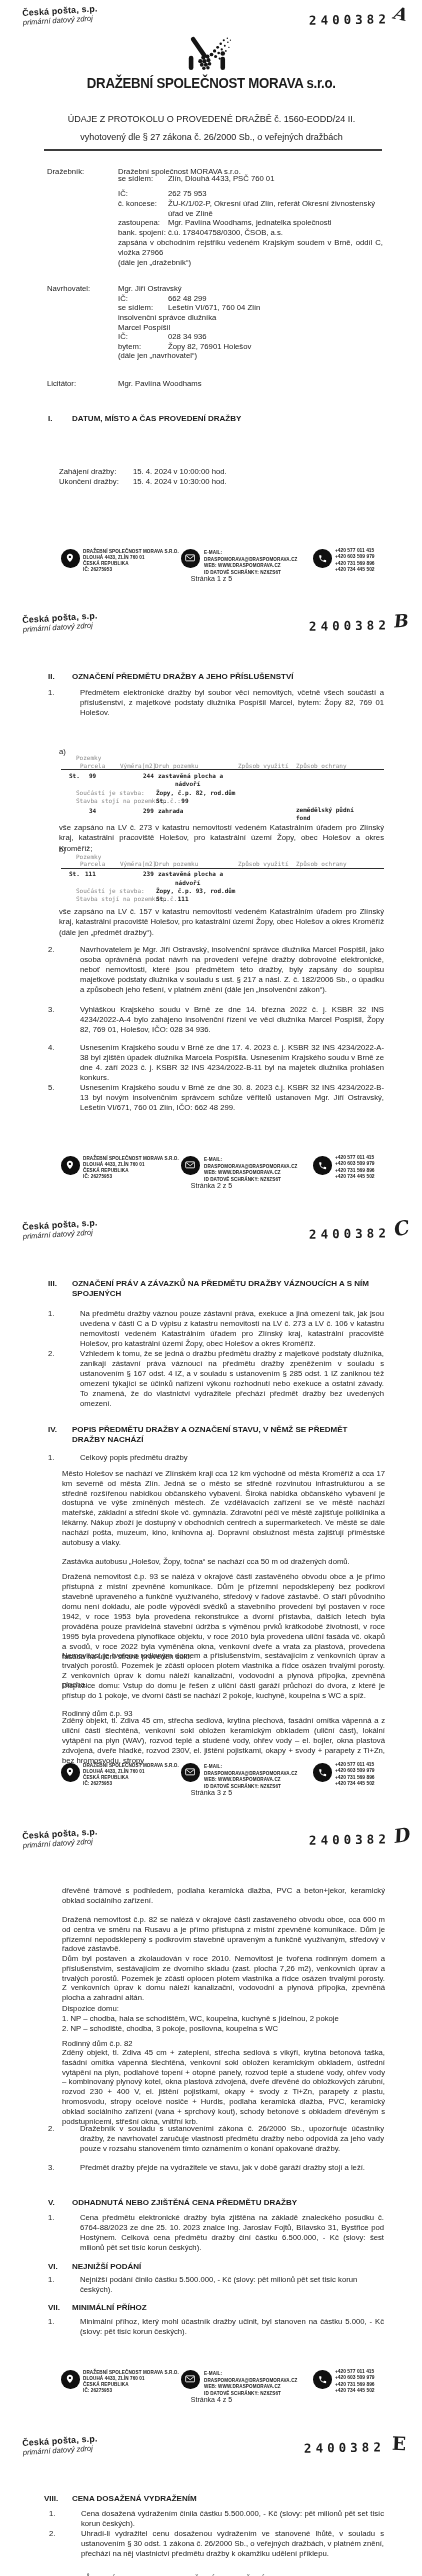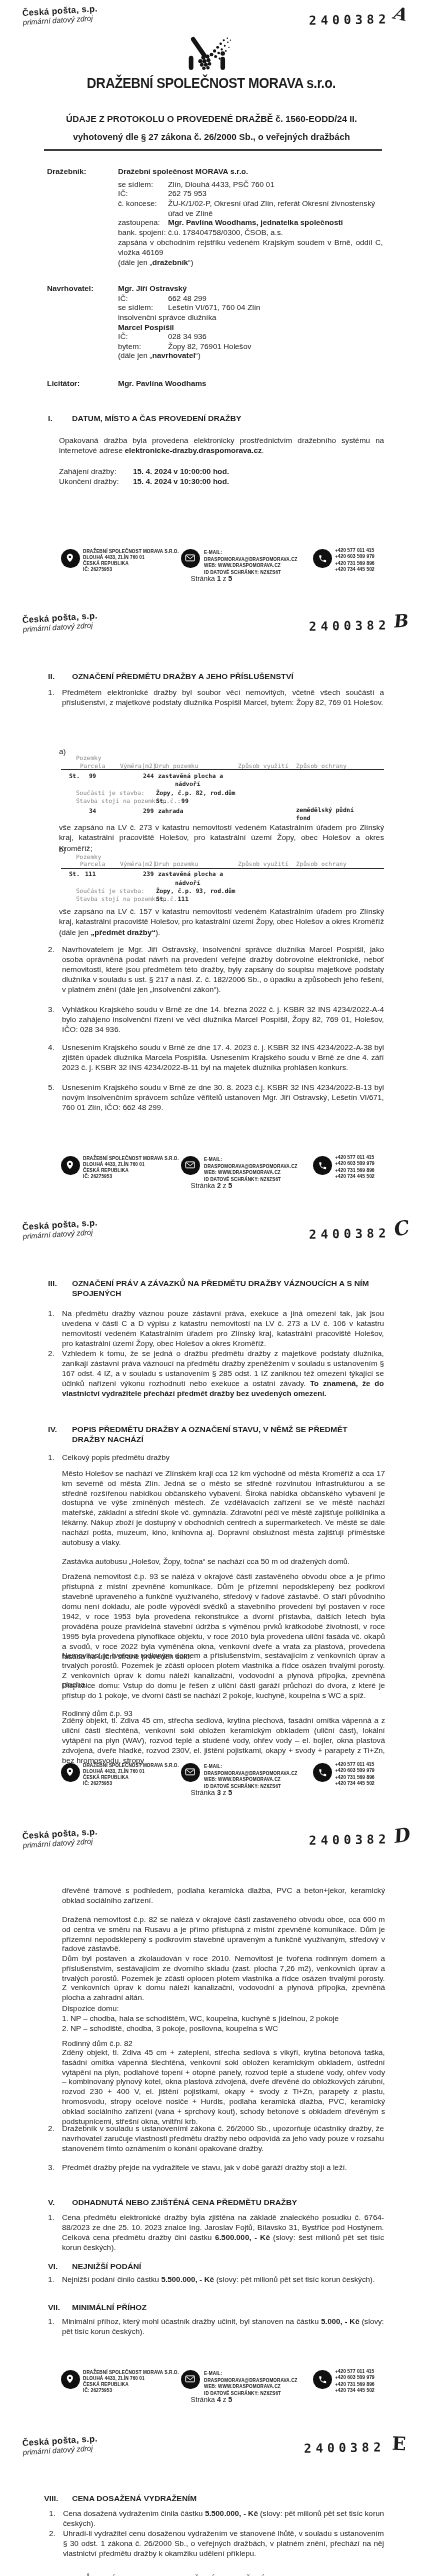--- a/index.html
+++ b/index.html
@@ -1,36 +1,36 @@
 <!DOCTYPE html>
 <html style="font-size:8.2px"><head>
 <meta charset="utf-8">
 <style>
   html,body{margin:0;padding:0;background:#fff}
   body{width:423px}
   .page{position:relative;width:423px;height:607px;background:#fff;overflow:hidden;
         font-family:"Liberation Sans","DejaVu Sans",sans-serif;color:#1d1d1d}
   .abs{position:absolute}
-  .b{font-weight:bold}
+  .b{font-weight:normal}
   .j{text-align:justify}
   .fs15{font-size:7.7px;line-height:10.3px}
   .lh19{line-height:9.8px}
   .lh195{line-height:10px}
   .stamp{transform:rotate(-3.5deg);transform-origin:left top;white-space:nowrap}
   .stamp-l1{font-size:8.8px;font-weight:bold;letter-spacing:0.2px}
   .stamp-l2{font-size:7.5px;font-style:italic}
   .regnum{font-family:"DejaVu Sans Mono","Liberation Mono",monospace;font-size:12.4px;
           font-weight:bold;letter-spacing:4.1px;transform:rotate(-1deg);white-space:nowrap}
   .regletter{font-family:"DejaVu Serif","Liberation Serif",serif;font-style:italic;
              font-weight:bold;font-size:17.5px}
   .sec{display:flex;font-weight:bold;font-size:8px;line-height:10.3px}
   .sec-n{min-width:24px;flex:none}
   .itm{font-size:7.7px;line-height:10px}
   .itm-n{position:absolute;left:0;top:0}
-  .itm-t{margin-left:14px}
+  .itm-t{margin-left:32px}
   .lbl{display:inline-block;width:50px}
   .mono{font-family:"DejaVu Sans Mono","Liberation Mono",monospace;font-size:6px;
         line-height:7.7px;white-space:pre}
   .mono-f{color:#8a8a8a}
   .mono-b{font-weight:bold;color:#222}
   .rule{background:#3d3d3d;height:1.5px}
   .trule{background:#2e2e2e;height:1px}
   .center{left:0;width:423px;text-align:center}
   .ficon{width:18.5px;height:18.5px;border-radius:50%;background:#101010;display:flex;
          align-items:center;justify-content:center;color:#fff}
@@ -87,37 +87,37 @@
 
   <div class="abs center" style="top:75px">
     <span style="display:inline-block;font-size:14.4px;font-weight:bold;letter-spacing:-0.3px;transform:scaleX(.92)">DRAŽEBNÍ SPOLEČNOST MORAVA s.r.o.</span>
   </div>
   <div class="abs center b" style="top:114px;font-size:9px">ÚDAJE Z PROTOKOLU O PROVEDENÉ DRAŽBĚ č. 1560-EODD/24 II.</div>
   <div class="abs center b" style="top:132px;font-size:9px">vyhotovený dle § 27 zákona č. 26/2000 Sb., o veřejných dražbách</div>
   <div class="abs rule" style="left:44px;top:149px;width:338px"></div>
 
   <div class="abs fs15 b" style="left:47px;top:167px">Dražebník:</div>
   <div class="abs fs15 b" style="left:118px;top:167px">Dražební společnost MORAVA s.r.o.</div>
-  <div class="abs fs15" style="left:118px;top:180px">
+  <div class="abs fs15" style="left:118px;top:174px">
     <span class="lbl">se sídlem:</span><span>Zlín, Dlouhá 4433, PSČ 760 01</span>
   </div>
   <div class="abs fs15" style="left:118px;top:189px">
     <span class="lbl">IČ:</span><span>262 75 953</span>
   </div>
   <div class="abs fs15" style="left:118px;top:199px;display:flex">
     <span style="width:50px;flex:none">č. koncese:</span>
     <div style="width:216px">ŽU-K/1/02-P, Okresní úřad Zlín, referát Okresní živnostenský úřad ve Zlíně</div>
   </div>
   <div class="abs fs15" style="left:118px;top:218px">
     <span class="lbl">zastoupena:</span><span class="b">Mgr. Pavlína Woodhams, jednatelka společnosti</span>
   </div>
   <div class="abs fs15" style="left:118px;top:228px">
     <span class="lbl">bank. spojení:</span><span>č.ú. 178404758/0300, ČSOB, a.s.</span>
   </div>
-  <div class="abs fs15 j" style="left:118px;top:238px;width:265px">zapsána v obchodním rejstříku vedeném Krajským soudem v Brně, oddíl C, vložka 46169</div>
+  <div class="abs fs15 j" style="left:118px;top:238px;width:265px">zapsána v obchodním rejstříku vedeném Krajským soudem v Brně, oddíl C, vložka 27966</div>
   <div class="abs fs15" style="left:118px;top:258px">
     <span>(dále jen „</span><span class="b">dražebník</span><span>“)</span>
   </div>
 
   <div class="abs fs15 b" style="left:47px;top:284px">Navrhovatel:</div>
   <div class="abs fs15 b" style="left:118px;top:284px">Mgr. Jiří Ostravský</div>
   <div class="abs fs15" style="left:118px;top:294px">
     <span class="lbl">IČ:</span><span>662 48 299</span>
   </div>
   <div class="abs fs15" style="left:118px;top:303px">
@@ -134,23 +134,20 @@
   <div class="abs fs15" style="left:118px;top:351px">
     <span>(dále jen „</span><span class="b">navrhovatel</span><span>“)</span>
   </div>
 
   <div class="abs fs15 b" style="left:47px;top:379px">Licitátor:</div>
   <div class="abs fs15 b" style="left:118px;top:379px">Mgr. Pavlína Woodhams</div>
 
   <div class="abs sec" style="left:48px;top:414px;width:330px">
     <span class="sec-n">I.</span>
       <span>DATUM, MÍSTO A ČAS PROVEDENÍ DRAŽBY</span>
-  </div>
-  <div class="abs fs15 j" style="left:59px;top:436px;width:325px">
-    <span>Opakovaná dražba byla provedena elektronicky prostřednictvím dražebního systému na internetové adrese </span><span class="b">elektronicke-drazby.draspomorava.cz</span><span>.</span>
   </div>
   <div class="abs fs15" style="left:59px;top:467px">
     <span style="display:inline-block;width:74px">Zahájení dražby:</span><span class="b">15. 4. 2024 v 10:00:00 hod.</span>
   </div>
   <div class="abs fs15" style="left:59px;top:477px">
     <span style="display:inline-block;width:74px">Ukončení dražby:</span><span class="b">15. 4. 2024 v 10:30:00 hod.</span>
   </div>
 
   <div class="abs ficon" style="left:61px;top:549px">
     <svg width="9.8" height="9.8" viewBox="0 0 24 24">

